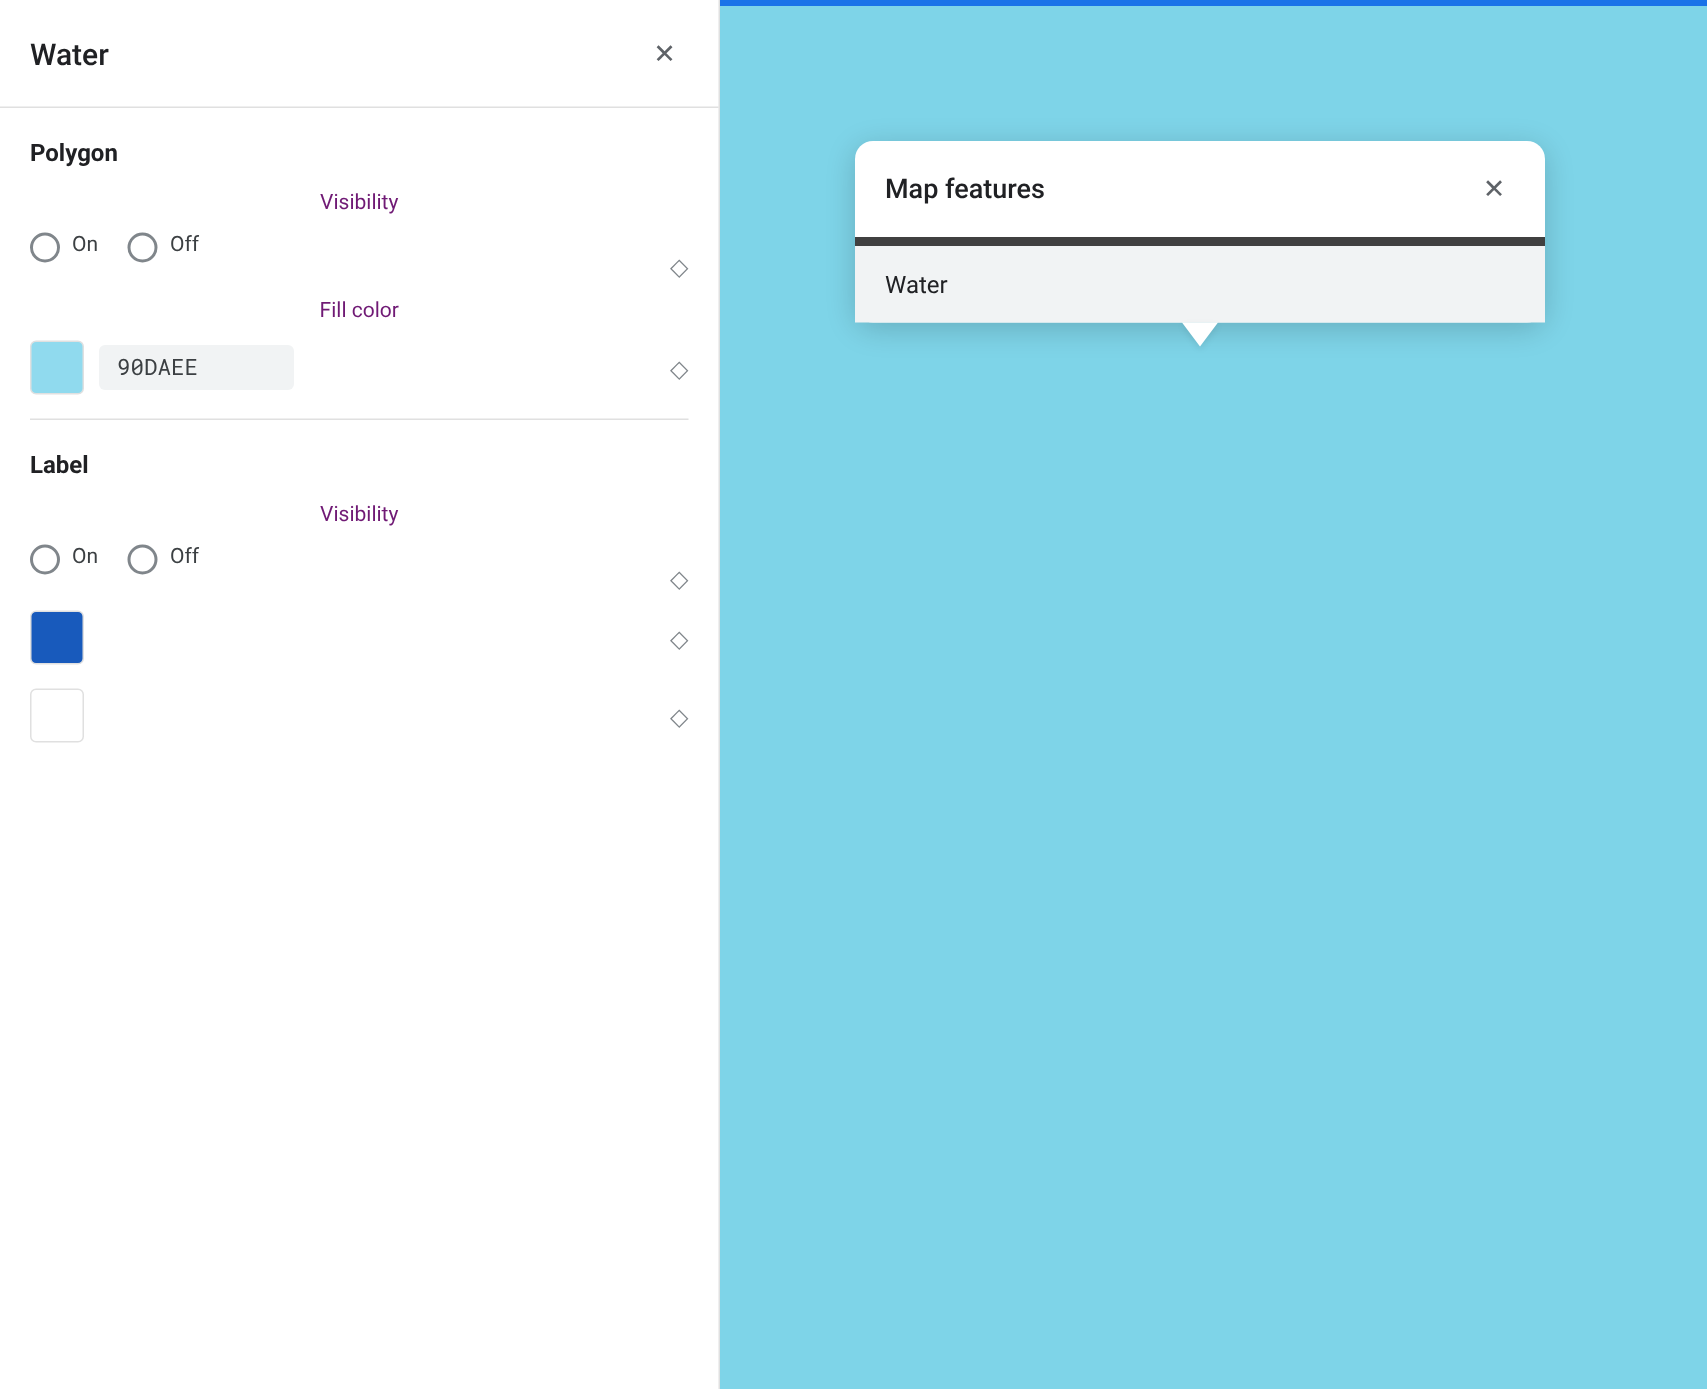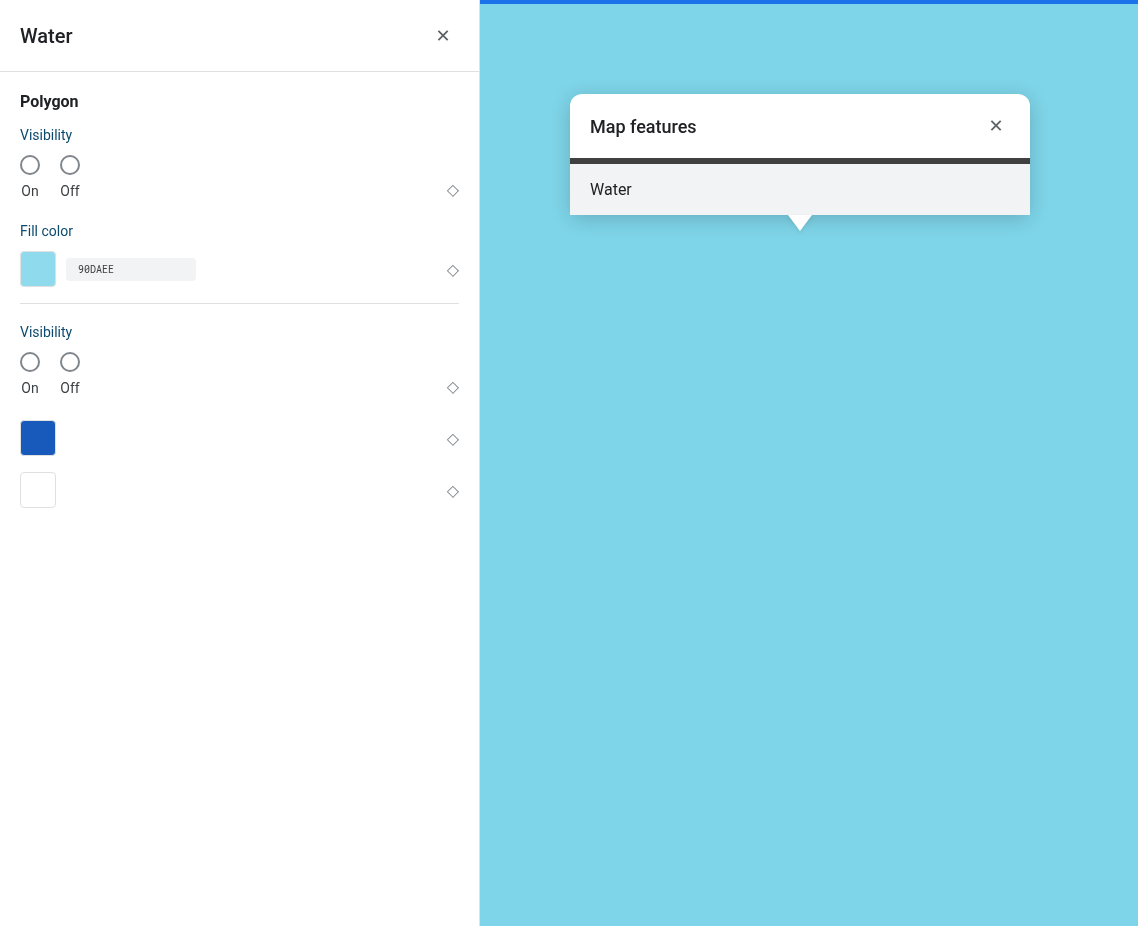--- a/index.html
+++ b/index.html
@@ -60,37 +60,37 @@
 
     .section-title {
       font-size: 16px;
       font-weight: 700;
       color: #202124;
       margin-bottom: 16px;
     }
 
     .field-label {
       font-size: 14px;
-      color: #0c4a6e;
+      color: #701a75;
       margin-bottom: 12px;
+      text-align: center;
     }
 
     .radio-group {
       display: flex;
       align-items: center;
       gap: 20px;
       margin-bottom: 24px;
     }
 
     .radio-option {
       display: flex;
-      align-items: center;
+      align-items: flex-start;
       gap: 8px;
       cursor: pointer;
-      flex-direction: column;
     }
 
     .radio-circle {
       width: 20px;
       height: 20px;
       border-radius: 50%;
       border: 2px solid #80868b;
       background: #fff;
       flex-shrink: 0;
     }
@@ -119,21 +119,21 @@
       border-radius: 4px;
       border: 1px solid #e0e0e0;
       flex-shrink: 0;
     }
 
     .color-input {
       background: #f1f3f4;
       border: none;
       border-radius: 4px;
       padding: 5px 12px;
-      font-size: 10px;
+      font-size: 15px;
       color: #3c4043;
       width: 130px;
       font-family: 'Roboto Mono', monospace;
     }
 
     .section-divider {
       border: none;
       border-top: 1px solid #e0e0e0;
       margin: 16px 0 20px 0;
     }
@@ -252,20 +252,21 @@
       <div class="color-row">
         <div class="color-swatch" style="background:#90DAEE;"></div>
         <input class="color-input" type="text" value="90DAEE" style="">
         <span class="diamond-icon">◇</span>
       </div>
     </div>
 
     <hr class="section-divider">
 
     <div>
+      <div class="section-title">Label</div>
 
       <div class="field-label">Visibility</div>
 
       <div class="radio-row">
         <div class="radio-group">
           <label class="radio-option">
             <div class="radio-circle"></div>
             <span class="radio-label">On</span>
           </label>
           <label class="radio-option">

